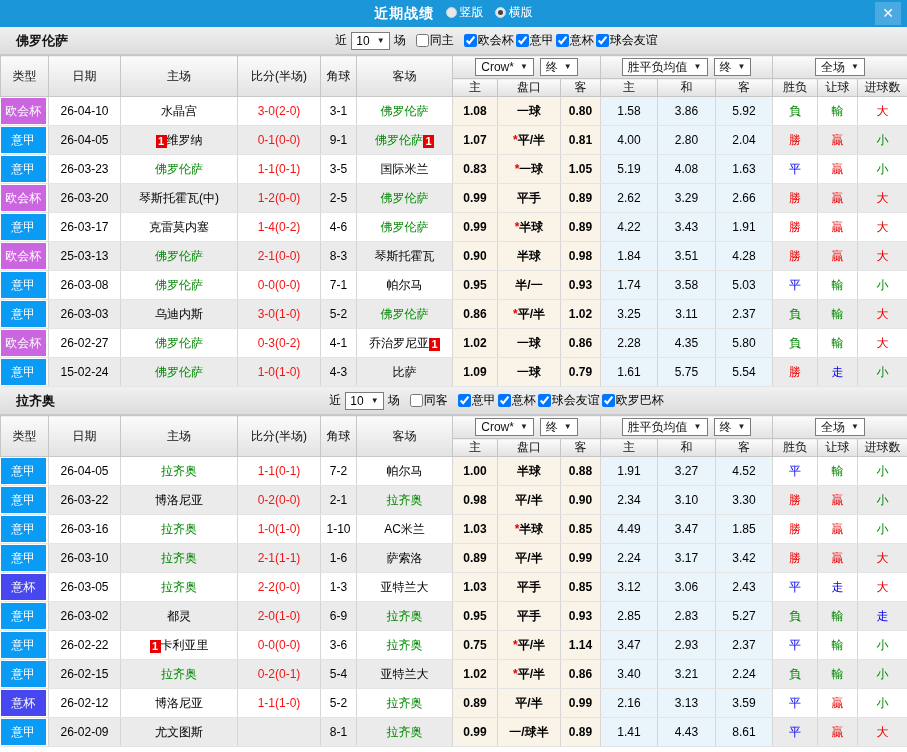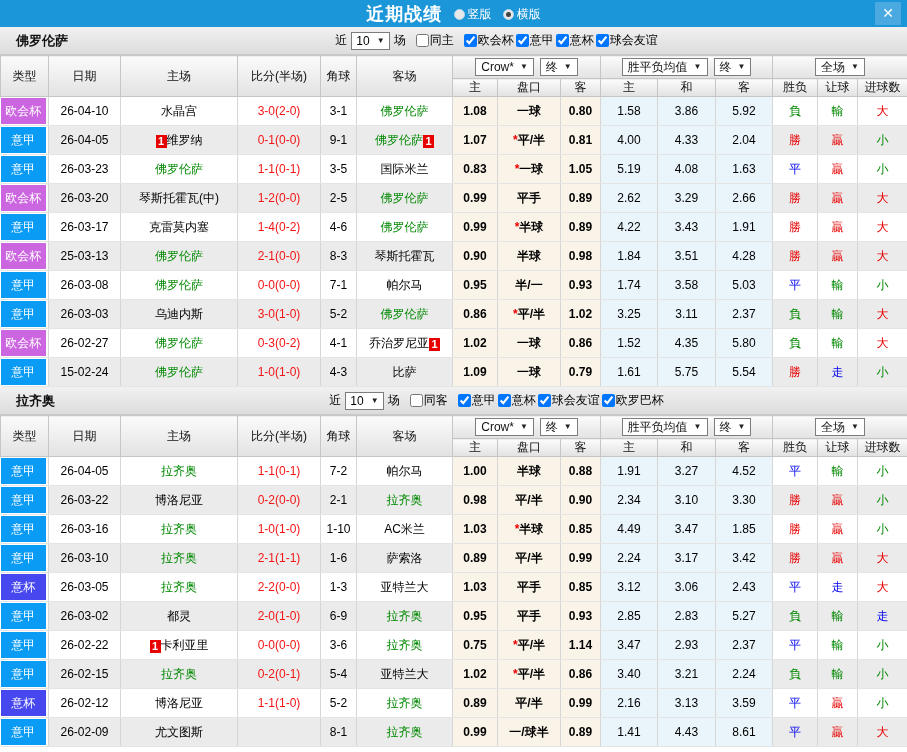--- a/index.html
+++ b/index.html
@@ -1,21 +1,21 @@
 <!DOCTYPE html>
 <html><head>
 <meta charset="utf-8">
 <style>
   * { box-sizing: border-box; }
   body { margin:0; font-family:"Liberation Sans","DejaVu Sans",sans-serif; background:#fff; }
   .app { width:907px; height:752px; overflow:hidden; background:#fff; font-size:12px; position:relative; }
 
   
   .topbar { position:relative; height:27px; background:#1b96d8; display:flex; align-items:center; justify-content:center; color:#fff; }
-  .panel-title { font-weight:bold; font-size:18px; letter-spacing:1px; }
+  .panel-title { font-weight:bold; font-size:14px; letter-spacing:1px; }
   .radio-opt { display:inline-flex; align-items:center; gap:3px; margin-left:8px; font-size:12px; cursor:pointer; }
   .rdot { width:11px; height:11px; border-radius:50%; background:#e8e8e8; border:1px solid #b7d9ee; display:inline-block; position:relative; }
   .rdot.on::after { content:""; position:absolute; left:2px; top:2px; width:5px; height:5px; border-radius:50%; background:#444; }
   .close-btn { position:absolute; right:6px; top:2px; width:26px; height:23px; background:#4aa9e1; color:#fff; font-weight:bold; text-align:center; line-height:23px; font-size:14px; cursor:pointer; }
 
   
   .filterbar { position:relative; height:28px; background:linear-gradient(#f1f1f1,#dcdcdc); border-bottom:1px solid #c9c9c9; display:flex; align-items:center; }
   .team-name { position:absolute; left:16px; font-weight:bold; font-size:13px; color:#111; }
   .filters { display:flex; align-items:center; margin:0 auto; transform:translateX(42px); white-space:nowrap; }
   .filters > span { margin:0 2px; }
@@ -183,21 +183,21 @@
             </td>
             <td>26-04-05</td>
             <td><span><span class="card">1</span><span>维罗纳</span></span></td>
             <td><span class="score">0-1(0-0)</span></td>
             <td>9-1</td>
             <td><span><span class="t-green">佛罗伦萨</span><span class="card">1</span></span></td>
             <td class="hcol">1.07</td>
             <td class="hcol"><span class="star">*</span><span>平/半</span></td>
             <td class="hcol">0.81</td>
             <td class="ecol">4.00</td>
-            <td class="ecol">4.33</td>
+            <td class="ecol">2.80</td>
             <td class="ecol">2.04</td>
             <td class="res"><span class="t-red">勝</span></td>
             <td class="res"><span class="t-red">贏</span></td>
             <td class="res"><span class="t-green">小</span></td>
           </tr>
           <tr class="odd">
             <td class="typecell">
               <div class="type-pill" style="background: rgb(10, 155, 245);">意甲</div>
             </td>
             <td>26-03-23</td>
@@ -315,21 +315,21 @@
               <div class="type-pill" style="background: rgb(203, 102, 224);">欧会杯</div>
             </td>
             <td>26-02-27</td>
             <td><span><span class="t-green">佛罗伦萨</span></span></td>
             <td><span class="score">0-3(0-2)</span></td>
             <td>4-1</td>
             <td><span><span>乔治罗尼亚</span><span class="card">1</span></span></td>
             <td class="hcol">1.02</td>
             <td class="hcol">一球</td>
             <td class="hcol">0.86</td>
-            <td class="ecol">1.52</td>
+            <td class="ecol">2.28</td>
             <td class="ecol">4.35</td>
             <td class="ecol">5.80</td>
             <td class="res"><span class="t-green">負</span></td>
             <td class="res"><span class="t-green">輸</span></td>
             <td class="res"><span class="t-red">大</span></td>
           </tr>
           <tr class="even">
             <td class="typecell">
               <div class="type-pill" style="background: rgb(10, 155, 245);">意甲</div>
             </td>

